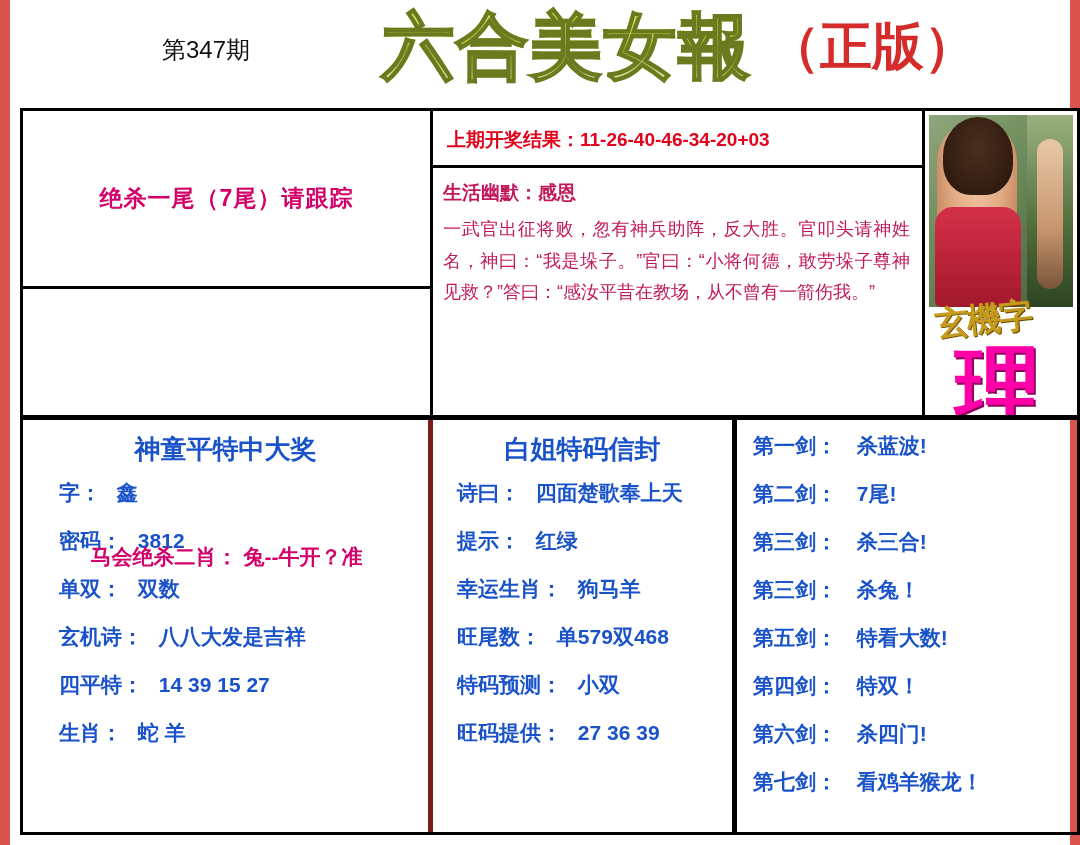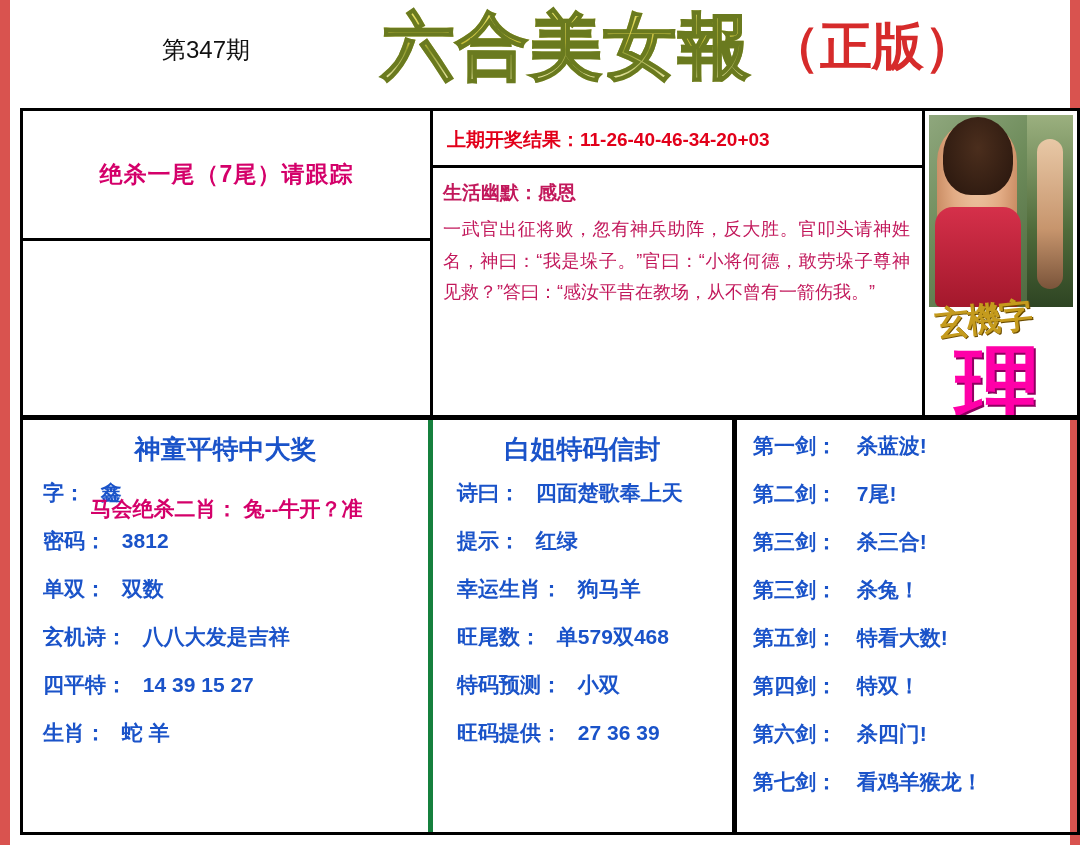--- a/index.html
+++ b/index.html
@@ -89,21 +89,21 @@
   }
 
   
   .tl {
     width: 410px;
     border-right: 3px solid #000;
     box-sizing: border-box;
     position: relative;
   }
   .tl-top {
-    height: 130px;
+    height: 178px;
     border-bottom: 3px solid #000;
     box-sizing: border-box;
     display: flex;
     align-items: center;
     justify-content: center;
   }
   .tl-kill {
     font-size: 23px;
     font-weight: bold;
     color: #d4006a;
@@ -235,23 +235,23 @@
     font-weight: bold;
     color: #ff00a8;
     font-family: "DejaVu Sans", sans-serif;
     line-height: 1;
     text-shadow: 2px 2px 0 #8e0060;
   }
 
   
   .bl {
     width: 410px;
-    border-right: 5px solid #15803d;
-    box-sizing: border-box;
-    padding: 10px 14px;
+    border-right: 5px solid #7f1d1d;
+    box-sizing: border-box;
+    padding: 10px 30px;
   }
   .bm {
     flex: 1;
     border-right: 5px solid #000;
     box-sizing: border-box;
     padding: 10px 14px;
   }
   .br {
     width: 340px;
     box-sizing: border-box;

